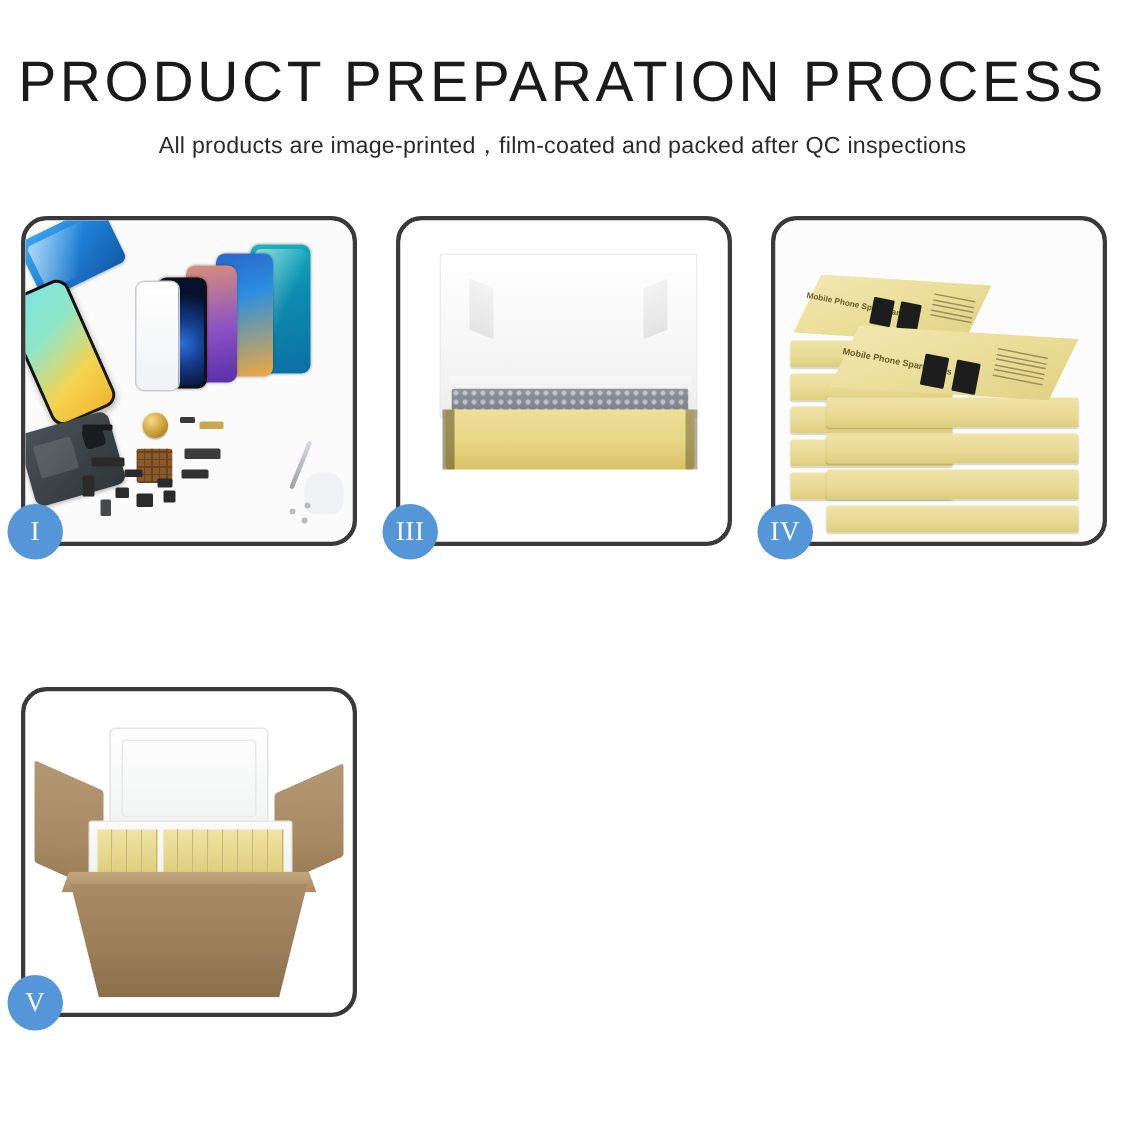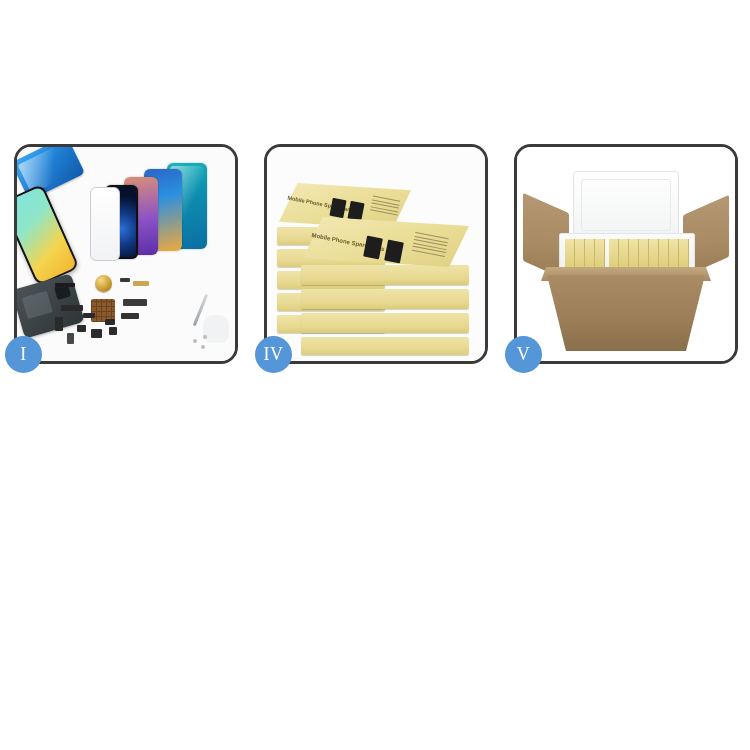--- a/index.html
+++ b/index.html
@@ -313,20 +313,22 @@
   .c6-tab {
     position:absolute; background: rgba(130,105,74,.55); border-radius:1px;
   }
   .c6-tab1 { top:110px; left:40px; width:18px; height:16px; }
   .c6-tab2 { top:166px; left:44px; width:16px; height:14px; }
 </style>
 </head>
 <body>
 
 <div class="header">
+  <div class="title">PRODUCT PREPARATION PROCESS</div>
+  <div class="subtitle">All products are image-printed，film-coated and packed after QC inspections</div>
 </div>
 
 <div class="grid">
 
   <div class="panel">
     <div class="panel-inner p1">
       <div class="ph ph-d"></div>
       <div class="ph ph-c"></div>
       <div class="ph ph-b"></div>
       <div class="ph ph-a"></div>
@@ -352,20 +354,32 @@
       <div class="tweez"></div>
       <div class="hand"></div>
       <div class="screw sc1"></div>
       <div class="screw sc2"></div>
       <div class="screw sc3"></div>
     </div>
     <div class="badge">I</div>
   </div>
 
 
+  <div class="panel">
+    <div class="panel-inner p3">
+      <div class="b3-lid">
+        <div class="b3-lid-flapL"></div>
+        <div class="b3-lid-flapR"></div>
+      </div>
+      <div class="b3-innerwhite"></div>
+      <div class="b3-fill"></div>
+      <div class="b3-front"></div>
+    </div>
+    <div class="badge">III</div>
+  </div>
 
   <div class="panel">
     <div class="panel-inner p4">
       <div class="stack">
 
         <div class="sbox" style="top:66px;left:4px;width:108px;height:18px;"></div>
         <div class="sbox" style="top:88px;left:4px;width:108px;height:18px;"></div>
         <div class="sbox" style="top:110px;left:4px;width:108px;height:18px;"></div>
         <div class="sbox" style="top:132px;left:4px;width:108px;height:18px;"></div>
         <div class="sbox" style="top:154px;left:4px;width:108px;height:18px;"></div>

